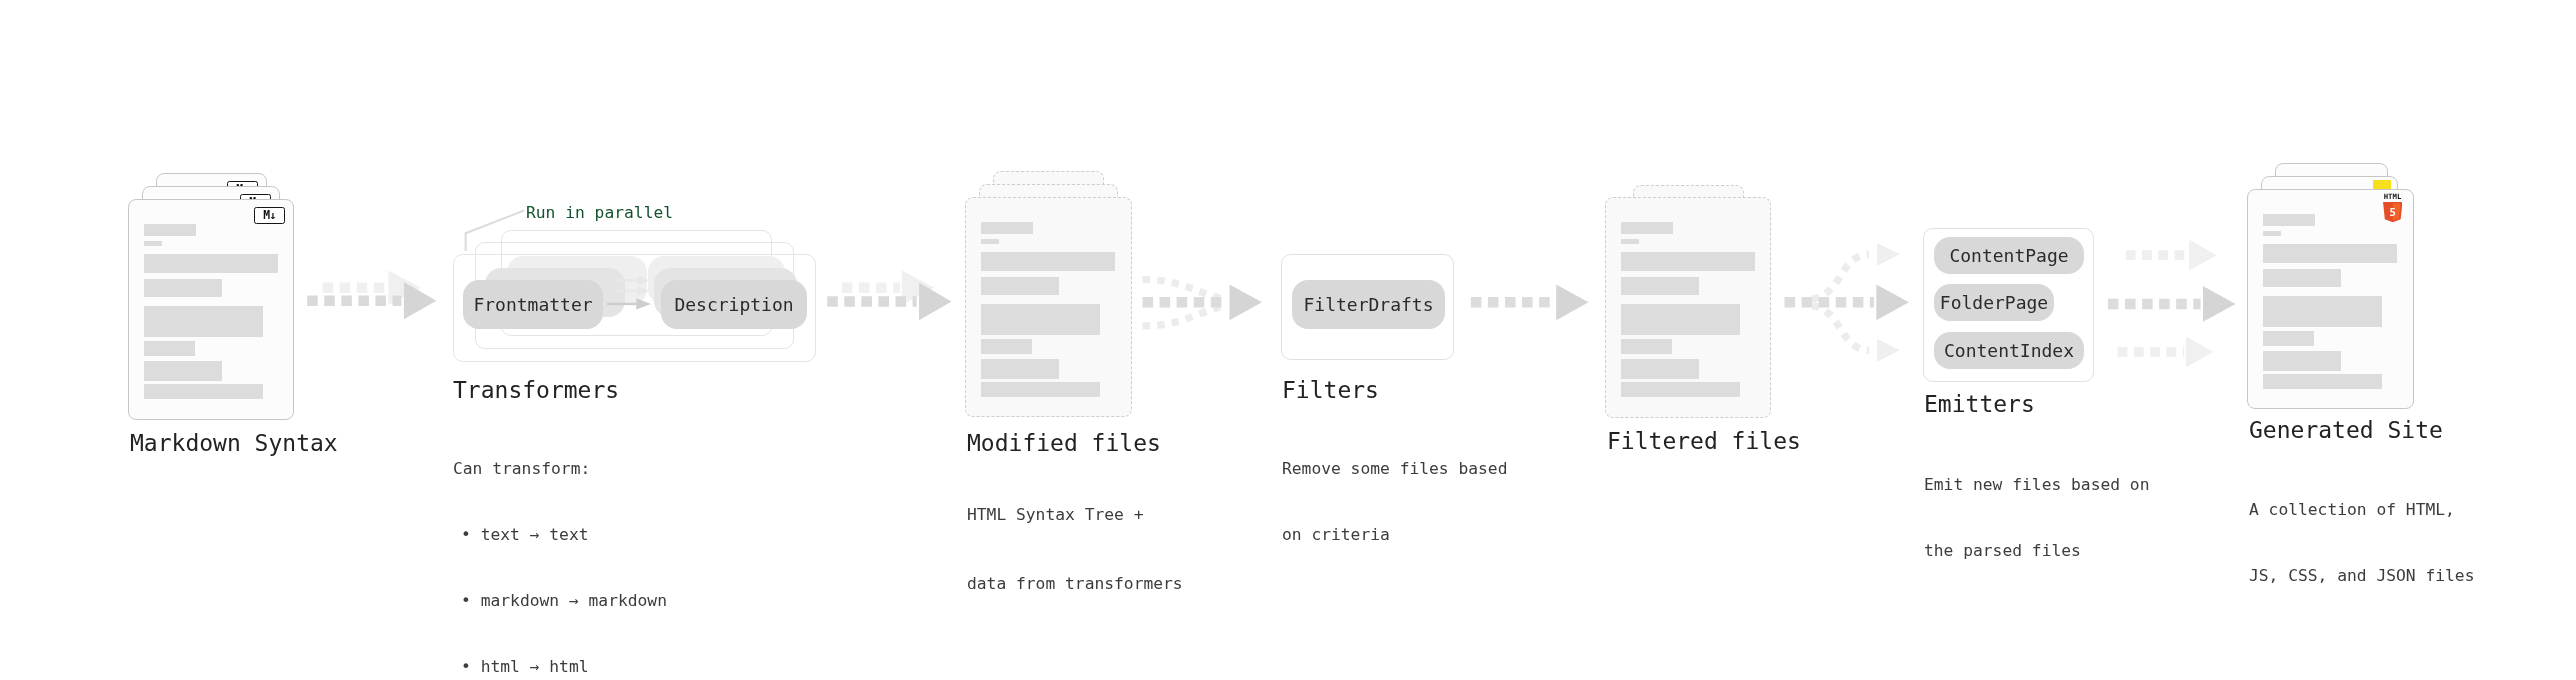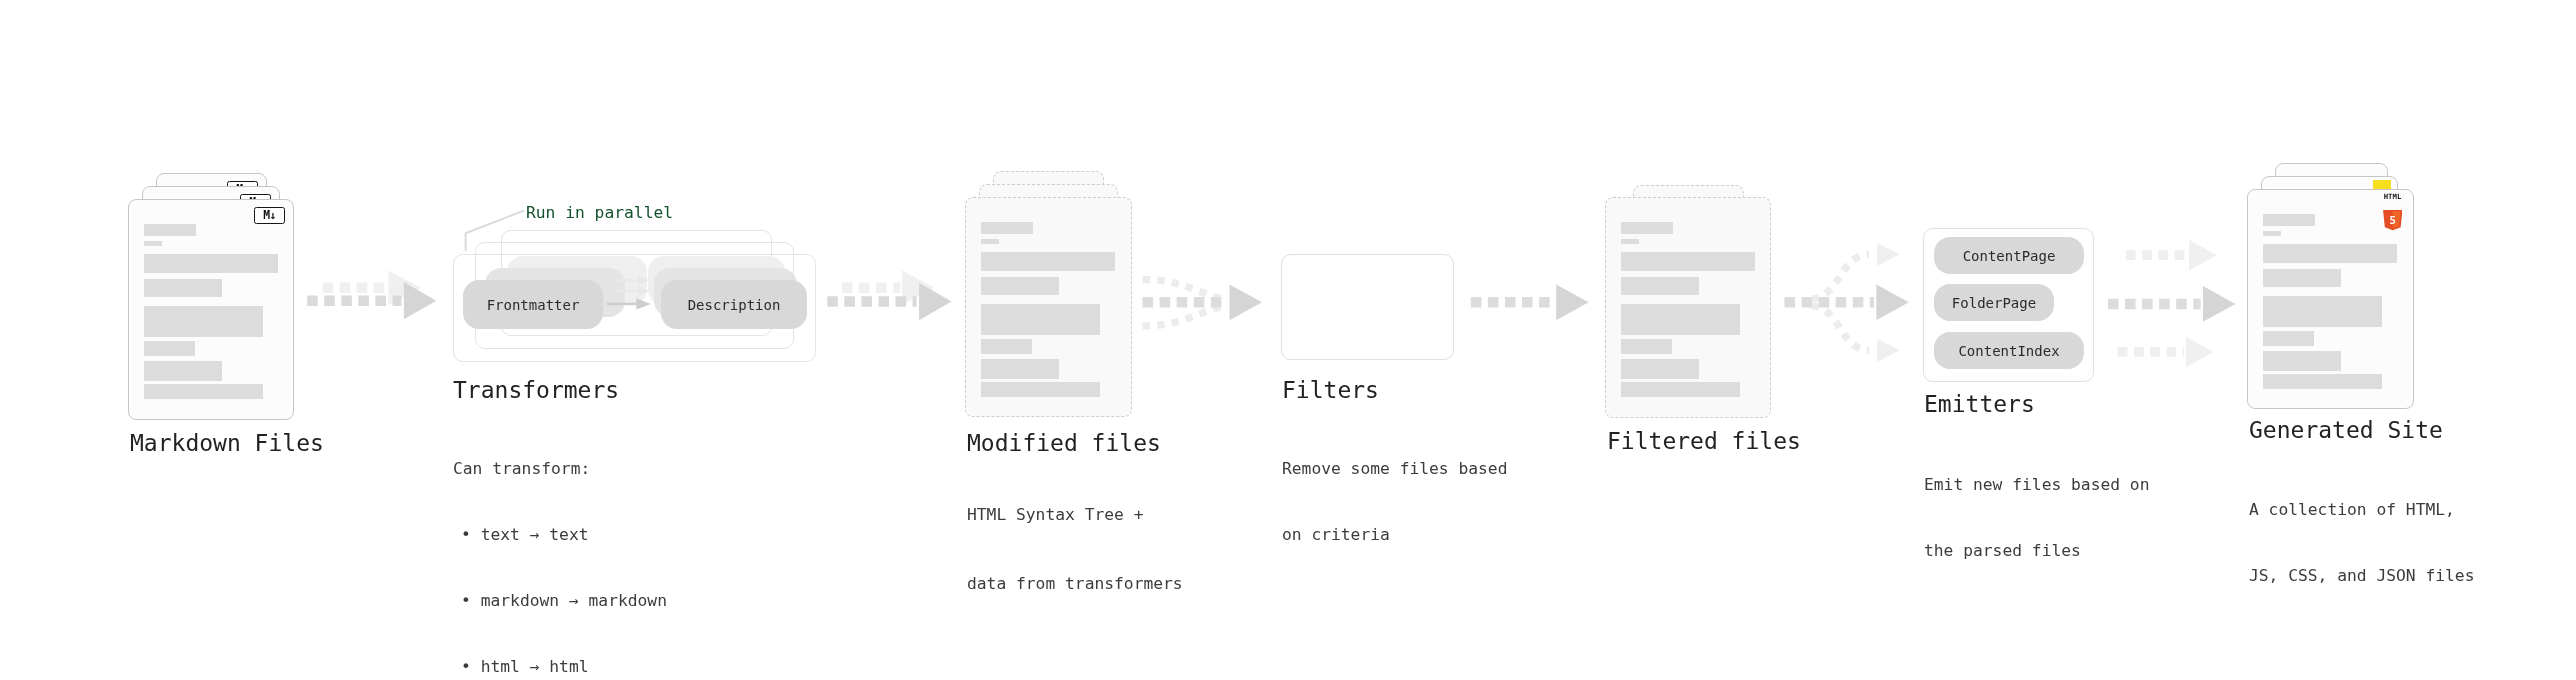--- a/index.html
+++ b/index.html
@@ -24,27 +24,27 @@
   .md-badge{position:absolute;top:7.3px;right:8.1px;width:31px;height:16.3px;border:1.6px solid #161616;
     border-radius:2.4px;background:#ffffff;color:#111;font-weight:bold;font-size:11.4px;line-height:15.4px;
     text-align:center;letter-spacing:-0.8px;box-sizing:border-box;}
 
   
   .css-badge{position:absolute;top:2.4px;right:5.7px;width:16.3px;text-align:center;}
   .css-word{font-size:7.3px;font-weight:bold;color:#111;line-height:1;margin-top:47px;}
   .css-underline{height:2.4px;background:#2b63f6;margin-top:0.8px;}
   .js-badge{position:absolute;top:3.3px;right:6.5px;width:18px;height:11.4px;background:#f7df1e;}
   .html5-badge{position:absolute;top:3.3px;right:9px;width:23px;text-align:center;}
-  .html5-word{font-size:7.3px;font-weight:bold;color:#111;line-height:1;margin-bottom:9px;}
+  .html5-word{font-size:7.3px;font-weight:bold;color:#111;line-height:1;margin-bottom:1px;}
 
   
   .tbox{position:absolute;border:1.6px solid #e4e4e4;border-radius:9.8px;box-sizing:border-box;}
   .wbox{position:absolute;border:1.6px solid #e0e0e0;border-radius:9.8px;background:#ffffff;box-sizing:border-box;}
   .pill{position:absolute;background:#d8d8d8;border-radius:16px;display:flex;align-items:center;
-    justify-content:center;font-size:14px;color:#2b2b2b;}
+    justify-content:center;font-size:18px;color:#2b2b2b;}
   .pill.g1{background:#e4e4e4;}
   .pill.g2{background:#efefef;}
 
   
   .title{position:absolute;font-size:23px;color:#222222;line-height:1;white-space:pre;}
   .desc{position:absolute;font-size:16.3px;line-height:22px;color:#3c3c3c;white-space:pre;}
   .desc .bullet{padding-left:8.1px;}
   .annotation{position:absolute;font-size:16.3px;color:#14532d;line-height:1;white-space:pre;}
 
   .overlay{position:absolute;left:0;top:0;pointer-events:none;}
@@ -66,21 +66,21 @@
       <div class="bar b1"></div>
       <div class="bar b2"></div>
       <div class="bar b3"></div>
       <div class="bar b4"></div>
       <div class="bar b5"></div>
       <div class="bar b6"></div>
       <div class="bar b7"></div>
       <div class="bar b8"></div>
     </div>
   </div>
-  <div class="title" style="left:130px;top:432px;">Markdown Files</div>
+  <div class="title" style="left:130px;top:432px;">Markdown Syntax</div>
 
   <div>
     <div class="tbox" style="left:501px;top:230px;width:271px;height:106px;"></div>
     <div class="tbox" style="left:475px;top:242px;width:319px;height:107px;"></div>
     <div class="tbox" style="left:453px;top:254px;width:363px;height:108px;"></div>
     <div class="pill g2" style="left:507px;top:256px;width:140px;height:49px;"></div>
     <div class="pill g2" style="left:648px;top:256px;width:137px;height:49px;"></div>
     <div class="pill g1" style="left:485px;top:268px;width:140px;height:49px;"></div>
     <div class="pill g1" style="left:654px;top:268px;width:143px;height:49px;"></div>
     <div class="pill" style="left:463px;top:280px;width:140px;height:49px;">Frontmatter</div>
@@ -109,20 +109,21 @@
       <div class="bar b8"></div>
     </div>
   </div>
   <div class="title" style="left:967px;top:432px;">Modified files</div>
   <div class="desc" style="left:967px;top:457px;line-height:23px;">
     <div>HTML Syntax Tree +</div>
     <div>data from transformers</div>
   </div>
 
   <div class="wbox" style="left:1281px;top:254px;width:173px;height:106px;"></div>
+  <div class="pill" style="left:1292px;top:280px;width:153px;height:49px;">FilterDrafts</div>
   <div class="title" style="left:1282px;top:379px;">Filters</div>
   <div class="desc" style="left:1282px;top:414px;">
     <div>Remove some files based</div>
     <div>on criteria</div>
   </div>
 
   <div>
     <div class="doc dashed" style="left:1633px;top:185px;width:111px;height:221px;"></div>
     <div class="doc dashed" style="left:1605px;top:197px;width:166px;height:221px;">
       <div class="bar b1"></div>

